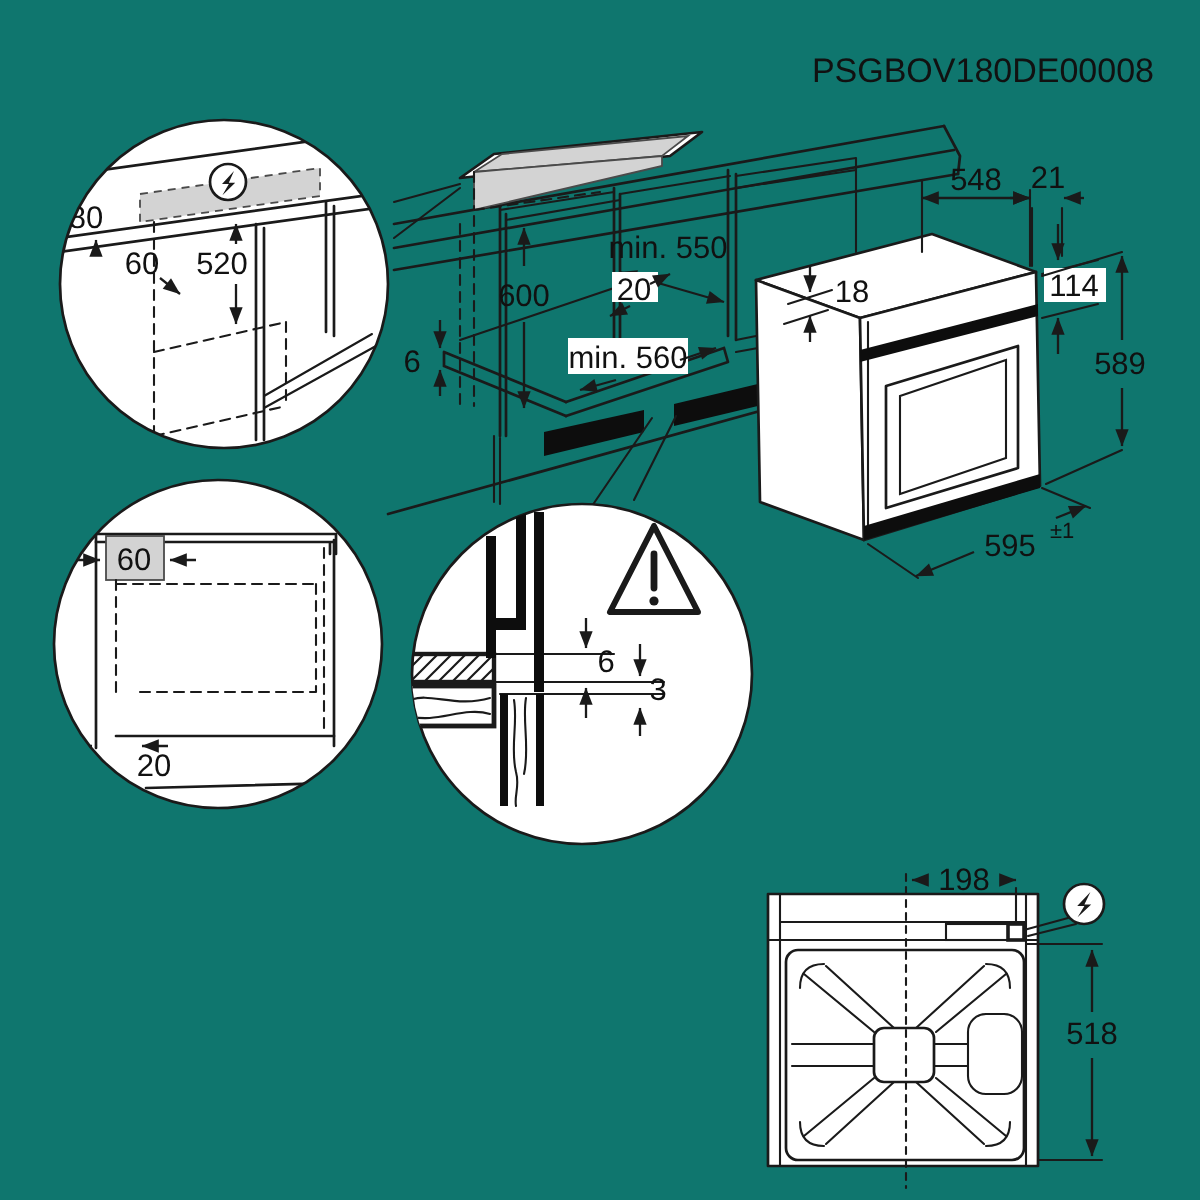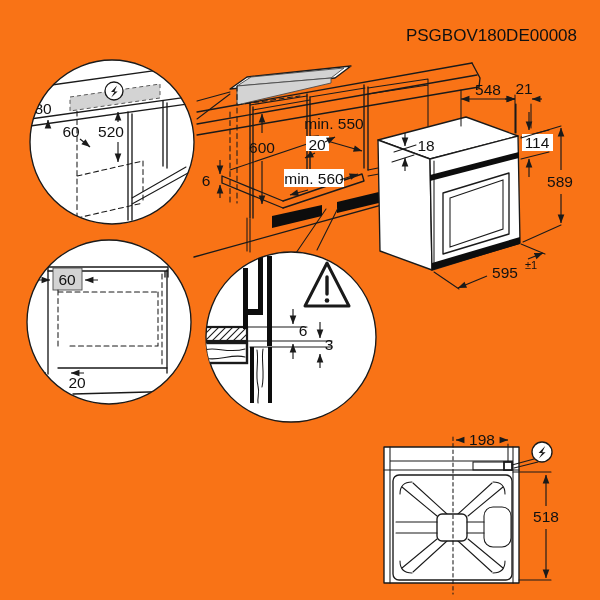--- a/index.html
+++ b/index.html
@@ -1,16 +1,16 @@
 <!DOCTYPE html>
 <html><head>
 <meta charset="utf-8">
 <style>
   html,body{margin:0;padding:0;background:#fff;}
-  #stage{position:relative;width:600px;height:600px;background:#f97316;overflow:hidden;}
+  #stage{position:relative;width:600px;height:600px;background:#0f766e;overflow:hidden;}
   svg{position:absolute;left:0;top:0;}
   svg text{font-family:"Liberation Sans","DejaVu Sans",sans-serif;fill:#111;}
   .t{font-size:15.5px;text-anchor:middle;}
   .ts{font-size:11px;text-anchor:start;}
   .tc{font-size:17px;text-anchor:end;}
   .s{stroke:#1a1a1a;fill:none;stroke-width:1.35;stroke-linecap:round;stroke-linejoin:round;}
   .s2{stroke:#1a1a1a;fill:none;stroke-width:1.05;stroke-linecap:round;}
   .w{fill:#ffffff;}
   .g{fill:#d3d3d3;stroke:#4a4a4a;stroke-width:0.9;}
   .b{fill:#0d0d0d;stroke:none;}

